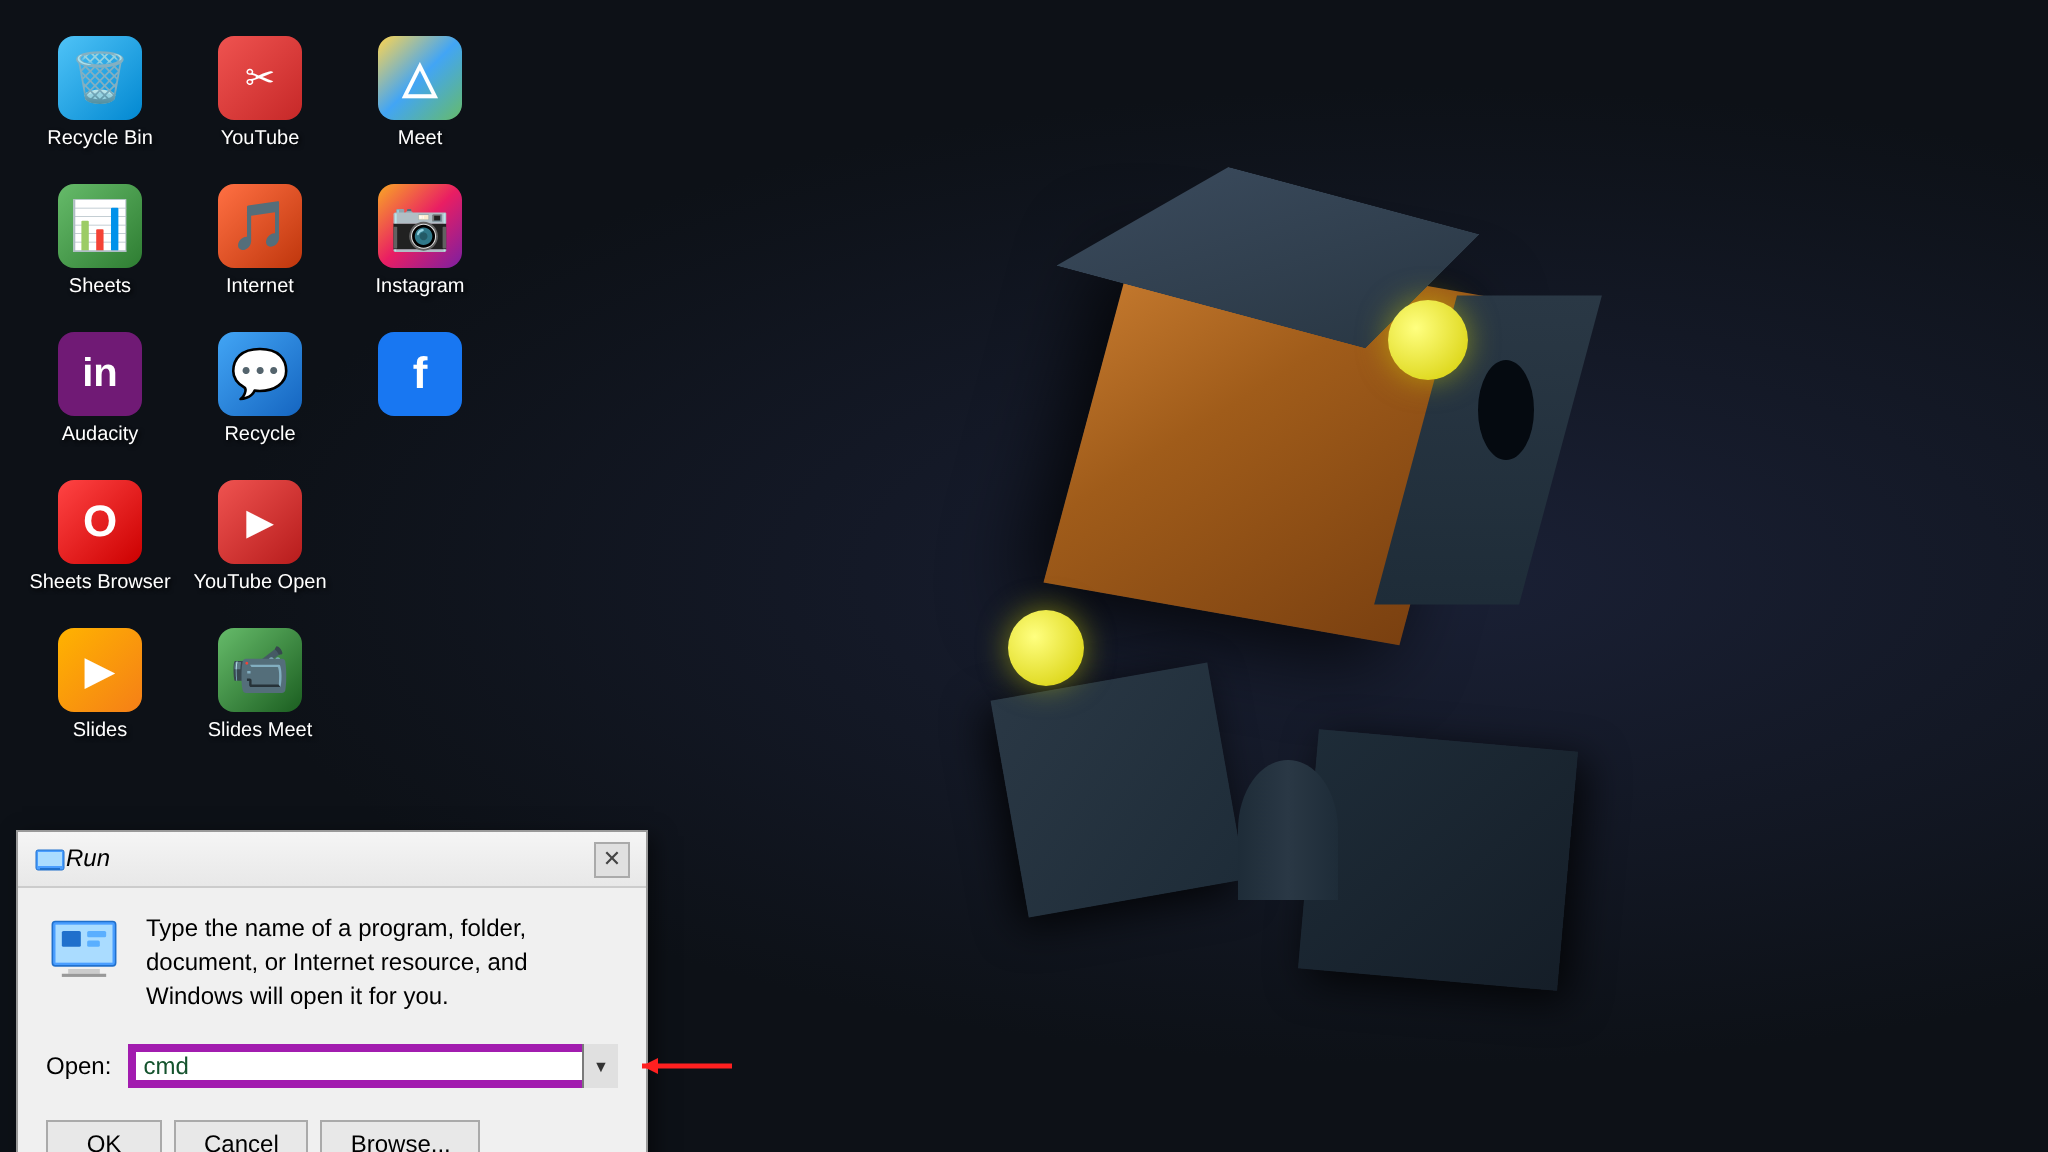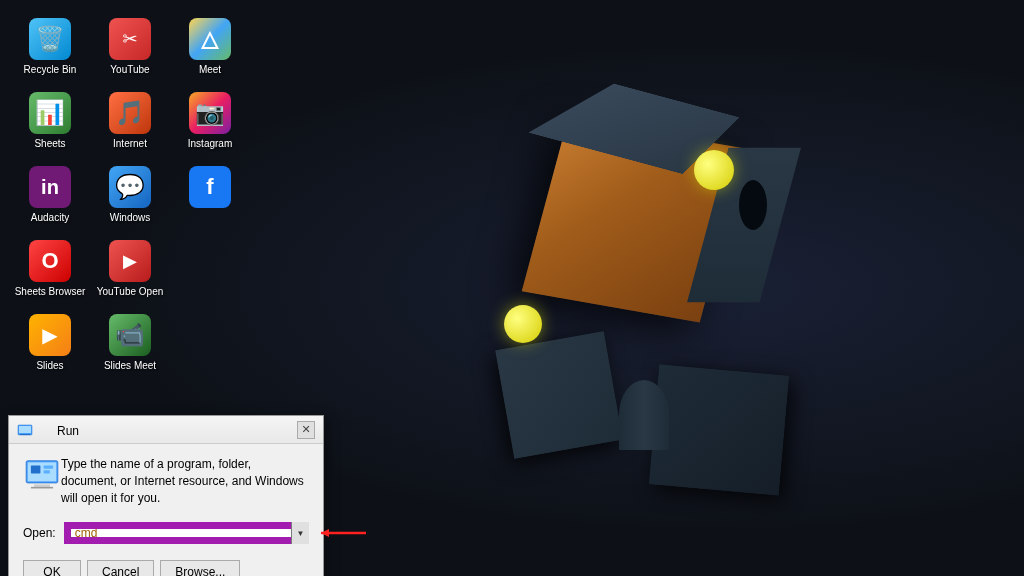--- a/index.html
+++ b/index.html
@@ -202,22 +202,23 @@
       border-bottom: 1px solid #ccc;
       padding: 5px 8px;
       display: flex;
       align-items: center;
       justify-content: space-between;
       height: 28px;
     }
 
     .run-titlebar-left {
       display: flex;
-      align-items: flex-end;
-      gap: 24px;
+      align-items: flex-start;
+      gap: 0;
+      font-style: italic;
     }
 
     .run-title-text {
       font-size: 12px;
       color: #000;
       font-weight: 500;
     }
 
     .run-close-btn {
       width: 18px;
@@ -233,20 +234,21 @@
     }
 
     .run-icon {
       width: 16px;
       height: 16px;
     }
 
     .run-body {
       padding: 12px 14px 10px 14px;
       display: flex;
+      gap: 12px;
       align-items: flex-start;
       justify-content: space-between;
     }
 
     .run-description {
       font-size: 12px;
       color: #000;
       line-height: 1.4;
       flex: 1;
     }
@@ -267,26 +269,26 @@
     .run-input-wrapper {
       flex: 1;
       position: relative;
       display: flex;
       align-items: center;
     }
 
     .run-input {
       width: 100%;
       height: 22px;
-      border: 7px solid #a21caf;
+      border: 4px solid #a21caf;
       background: #fff;
       font-size: 12px;
       padding: 2px 22px 2px 4px;
       outline: none;
-      color: #a16207;
+      color: #14532d;
     }
 
     .run-dropdown-btn {
       position: absolute;
       right: 0;
       top: 0;
       width: 18px;
       height: 22px;
       background: #e0e0e0;
       border-left: 1px solid #7a7a7a;
@@ -371,21 +373,21 @@
     <span class="icon-label">YouTube</span>
   </div>
 
   <div class="icon-item">
     <div class="icon-img icon-audacity">🎵</div>
     <span class="icon-label">Internet</span>
   </div>
 
   <div class="icon-item">
     <div class="icon-img icon-messages">💬</div>
-    <span class="icon-label">Windows</span>
+    <span class="icon-label">Recycle</span>
   </div>
 
   <div class="icon-item">
     <div class="icon-img icon-ytmusic" style="color:#fff;font-size:18px;">▶</div>
     <span class="icon-label">YouTube Open</span>
   </div>
 
   <div class="icon-item">
     <div class="icon-img icon-gmeet">📹</div>
     <span class="icon-label">Slides Meet</span>

